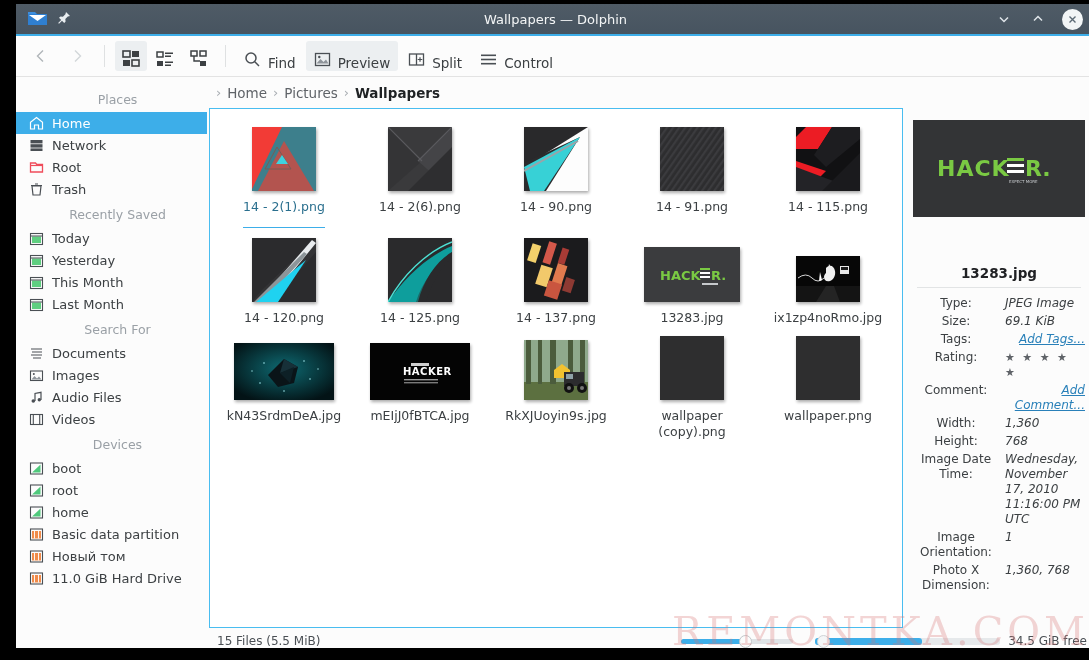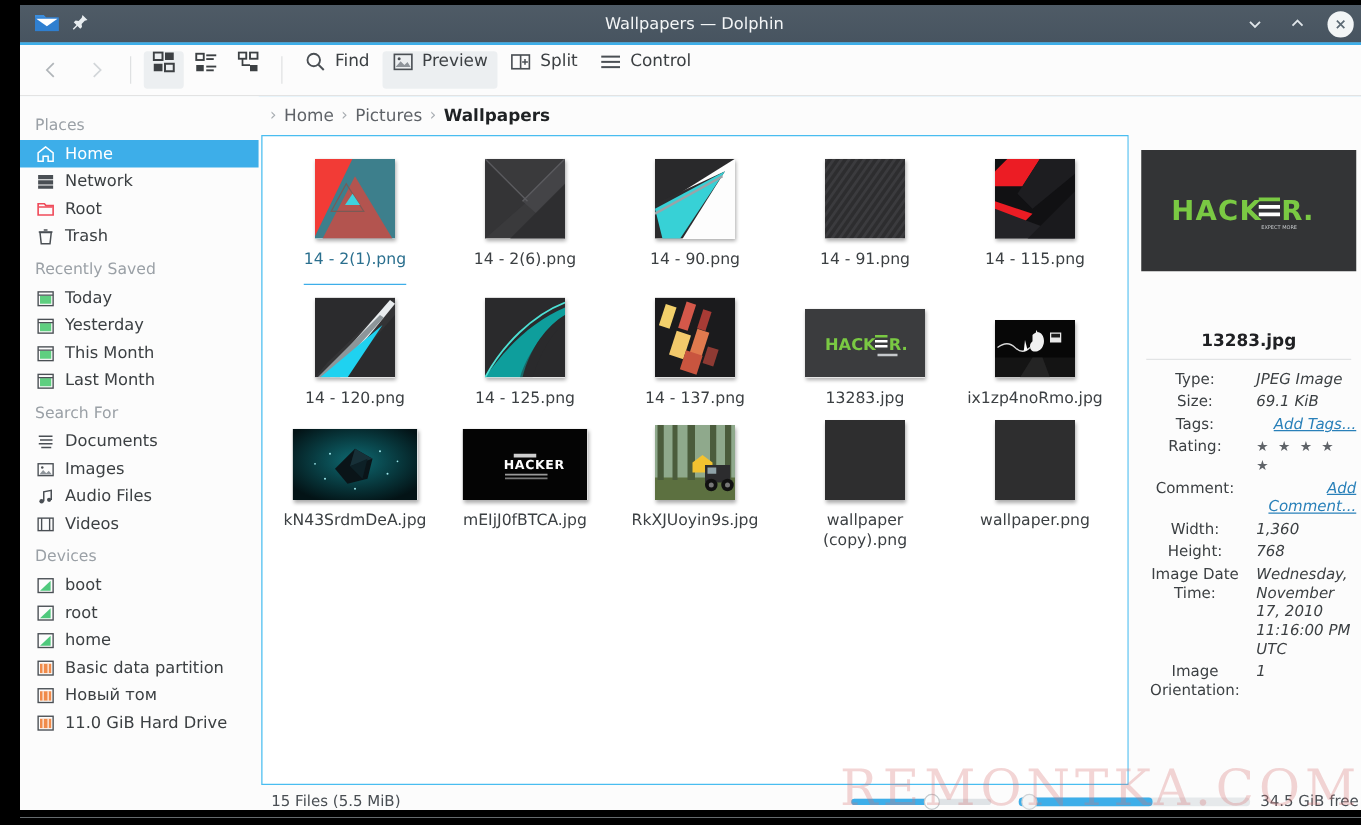--- a/index.html
+++ b/index.html
@@ -44,41 +44,42 @@
   .toolbar {
     height: 41px; flex: 0 0 41px;
     background: #fcfcfc;
     border-bottom: 1px solid #e3e3e3;
     display: flex; align-items: center; gap: 2px;
     padding: 0 8px;
   }
   .navbtn { width: 34px; height: 30px; display:flex; align-items:center; justify-content:center; color:#b7bcc0; }
   .tsep { width: 1px; height: 22px; background: #dfe1e2; margin: 0 8px; }
   .tbtn {
-    height: 30px; display: flex; align-items: flex-start; gap: 7px;
+    height: 30px; display: flex; align-items: flex-end; gap: 7px;
     padding: 0 8px; border-radius: 3px;
     color: #3c4043; font-size: 13.5px;
   }
   .tbtn.iconly { padding: 0 7px; }
   .tbtn.active { background: #eceff1; }
 
   
   .body { flex: 1; display: flex; min-height: 0; background: #fcfcfc; }
 
   
   .sidebar {
     width: 191px; flex: 0 0 191px;
     background: #fcfcfc;
     padding-top: 8px;
     overflow: hidden;
     font-size: 13px;
   }
   .sb-head {
     color: #9aa0a6; font-size: 12.5px;
     padding: 7px 0 5px 12px;
+    text-align: center;
   }
   .sb-item {
     height: 22px; display: flex; align-items: center; gap: 8px;
     padding: 0 10px 0 12px;
     color: #3c4043; font-size: 13px;
     white-space: nowrap;
   }
   .sb-item.sel { background: #3daee9; color: #fff; }
   .sb-ico { width: 16px; height: 16px; flex:0 0 16px; display:flex; align-items:center; justify-content:center; }
 
@@ -754,20 +755,24 @@
                 <div class="ip-val">768</div>
               </div>
               <div class="ip-row">
                 <div class="ip-key">Image Date Time:</div>
                 <div class="ip-val">Wednesday, November 17, 2010 11:16:00 PM UTC</div>
               </div>
               <div class="ip-row">
                 <div class="ip-key">Image Orientation:</div>
                 <div class="ip-val">1</div>
               </div>
+              <div class="ip-row">
+                <div class="ip-key">Photo X Dimension:</div>
+                <div class="ip-val">1,360, 768</div>
+              </div>
             </div>
         </div>
       </div>
 
       <div class="statusbar">
         <span>15 Files (5.5 MiB)</span>
         <span class="sb-spacer"></span>
         <span class="zoomslider">
           <span class="zoomfill"></span>
           <span class="zoomhandle"></span>

